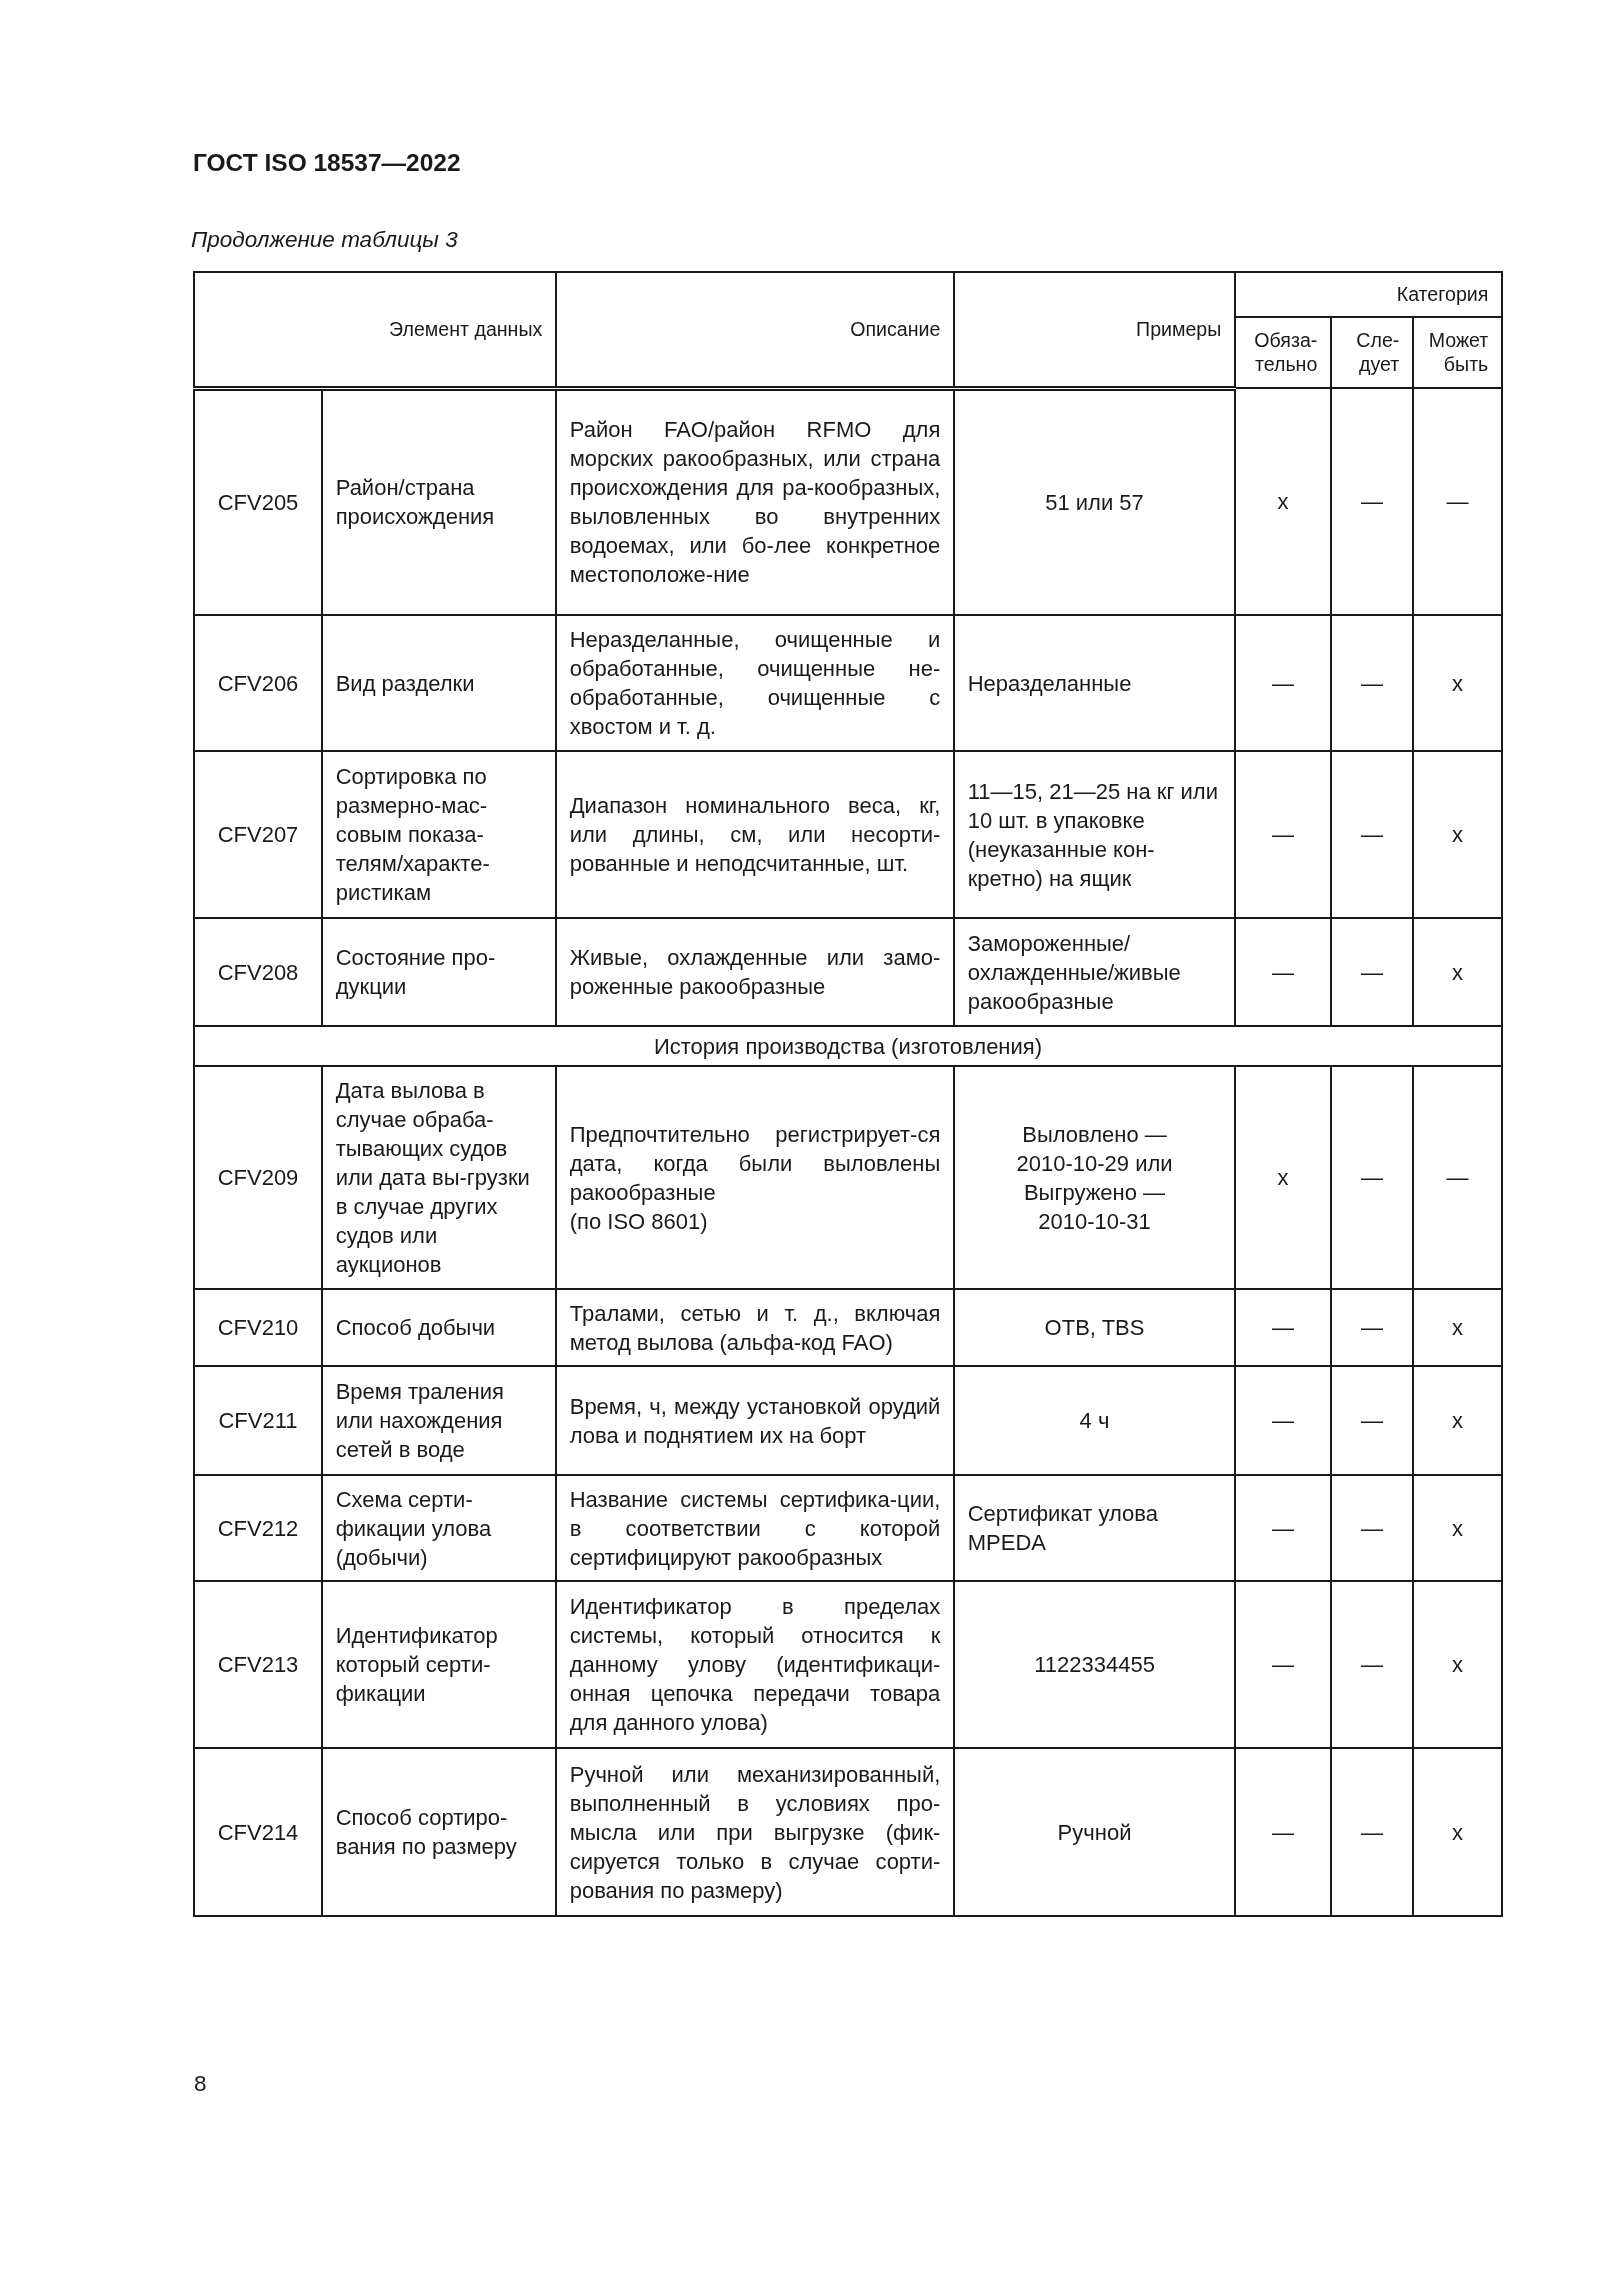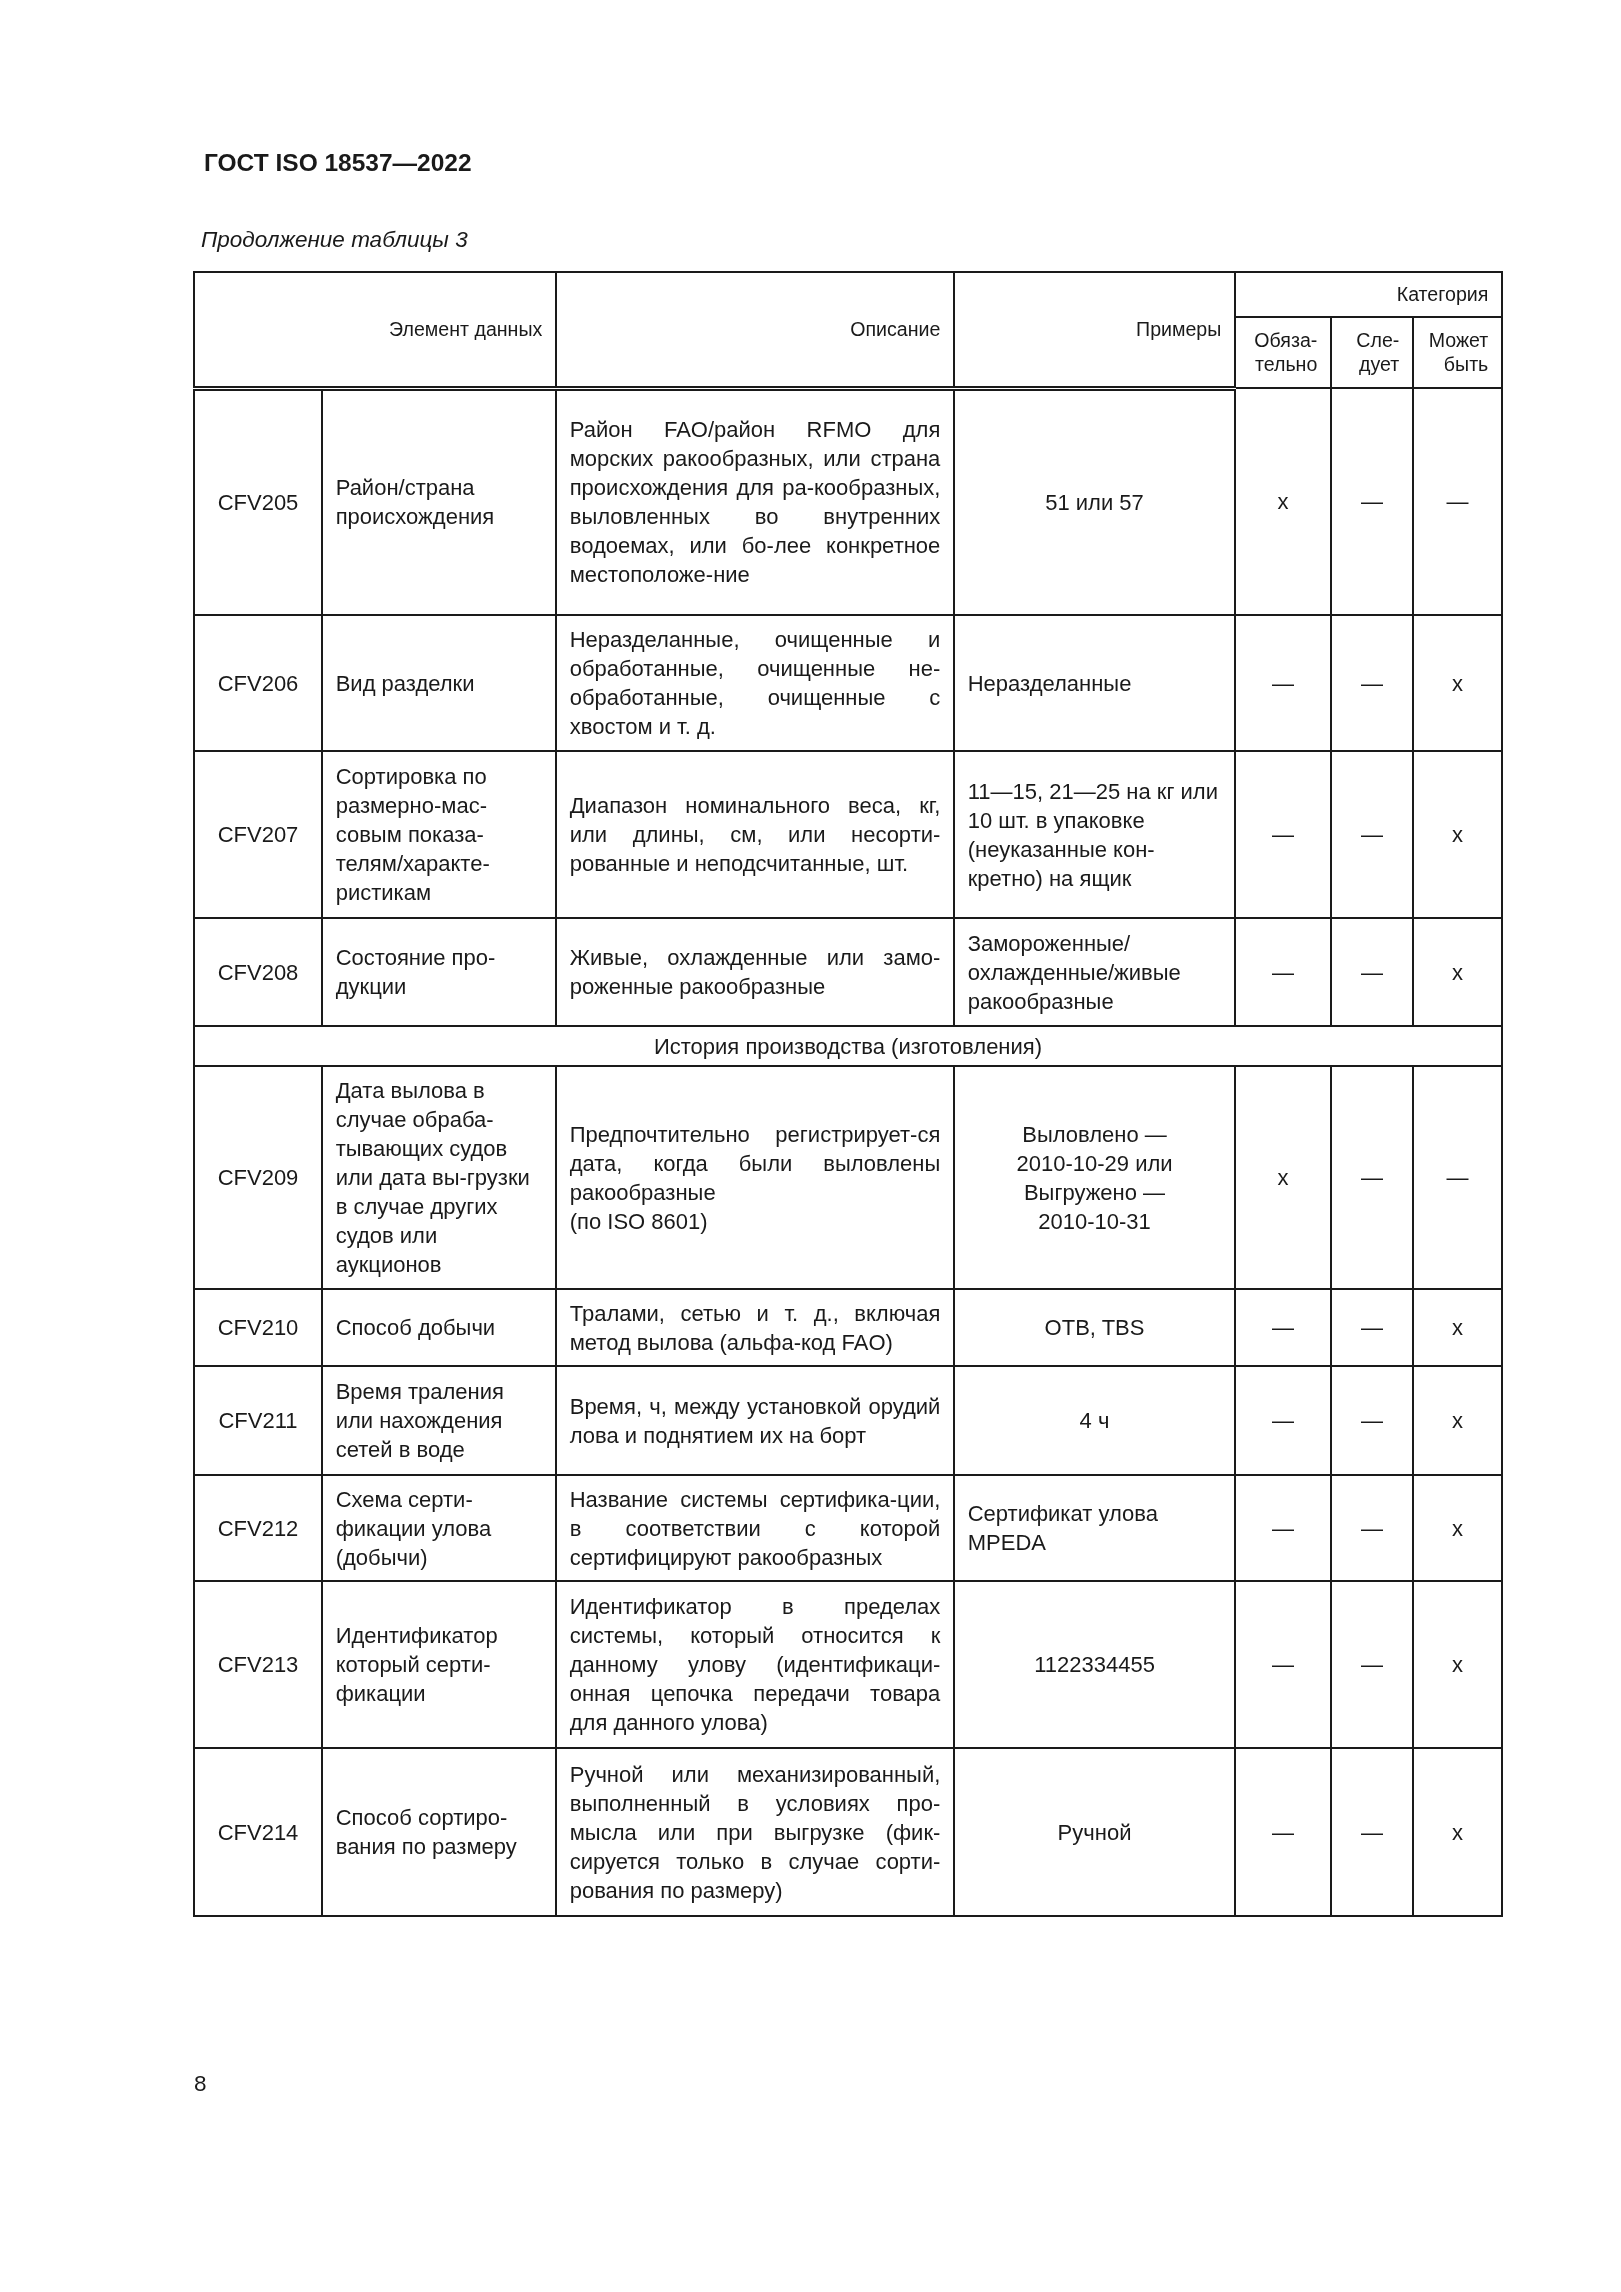--- a/index.html
+++ b/index.html
@@ -1,19 +1,19 @@
 <!DOCTYPE html>
 <html><head>
 <meta charset="utf-8">
 <style>
   html, body { margin: 0; padding: 0; background: #ffffff; }
   body { width: 1621px; height: 2293px; position: relative; overflow: hidden;
          font-family: "Liberation Sans", sans-serif; color: #1a1a1a; }
-  .doc-title { position: absolute; left: 204px; top: 149px; font-size: 24.5px; font-weight: bold; }
-  .doc-subtitle { position: absolute; left: 201px; top: 227px; font-size: 22.5px; font-style: italic; }
+  .doc-title { position: absolute; left: 193px; top: 149px; font-size: 24.5px; font-weight: bold; }
+  .doc-subtitle { position: absolute; left: 191px; top: 227px; font-size: 22.5px; font-style: italic; }
   .page-number { position: absolute; left: 194px; top: 2071px; font-size: 22.5px; }
 
   table.spec { position: absolute; left: 193px; top: 271px; width: 1309px;
                border-collapse: collapse; table-layout: fixed; font-size: 22px; line-height: 29px; }
   table.spec td, table.spec th { border: 2px solid #1a1a1a; padding: 0 12.7px; vertical-align: middle; font-weight: normal; }
   table.spec { border: 2.9px solid #1a1a1a; }
   .hdr th { font-size: 19.6px; line-height: 23.5px; text-align: right; padding: 0 3.9px; }
   .hdr-bottom th, .hdr-main th.rs { border-bottom: 5.9px double #1a1a1a; }
   .c-code { text-align: center; padding: 0 !important; }
   .c-name { text-align: left; }

